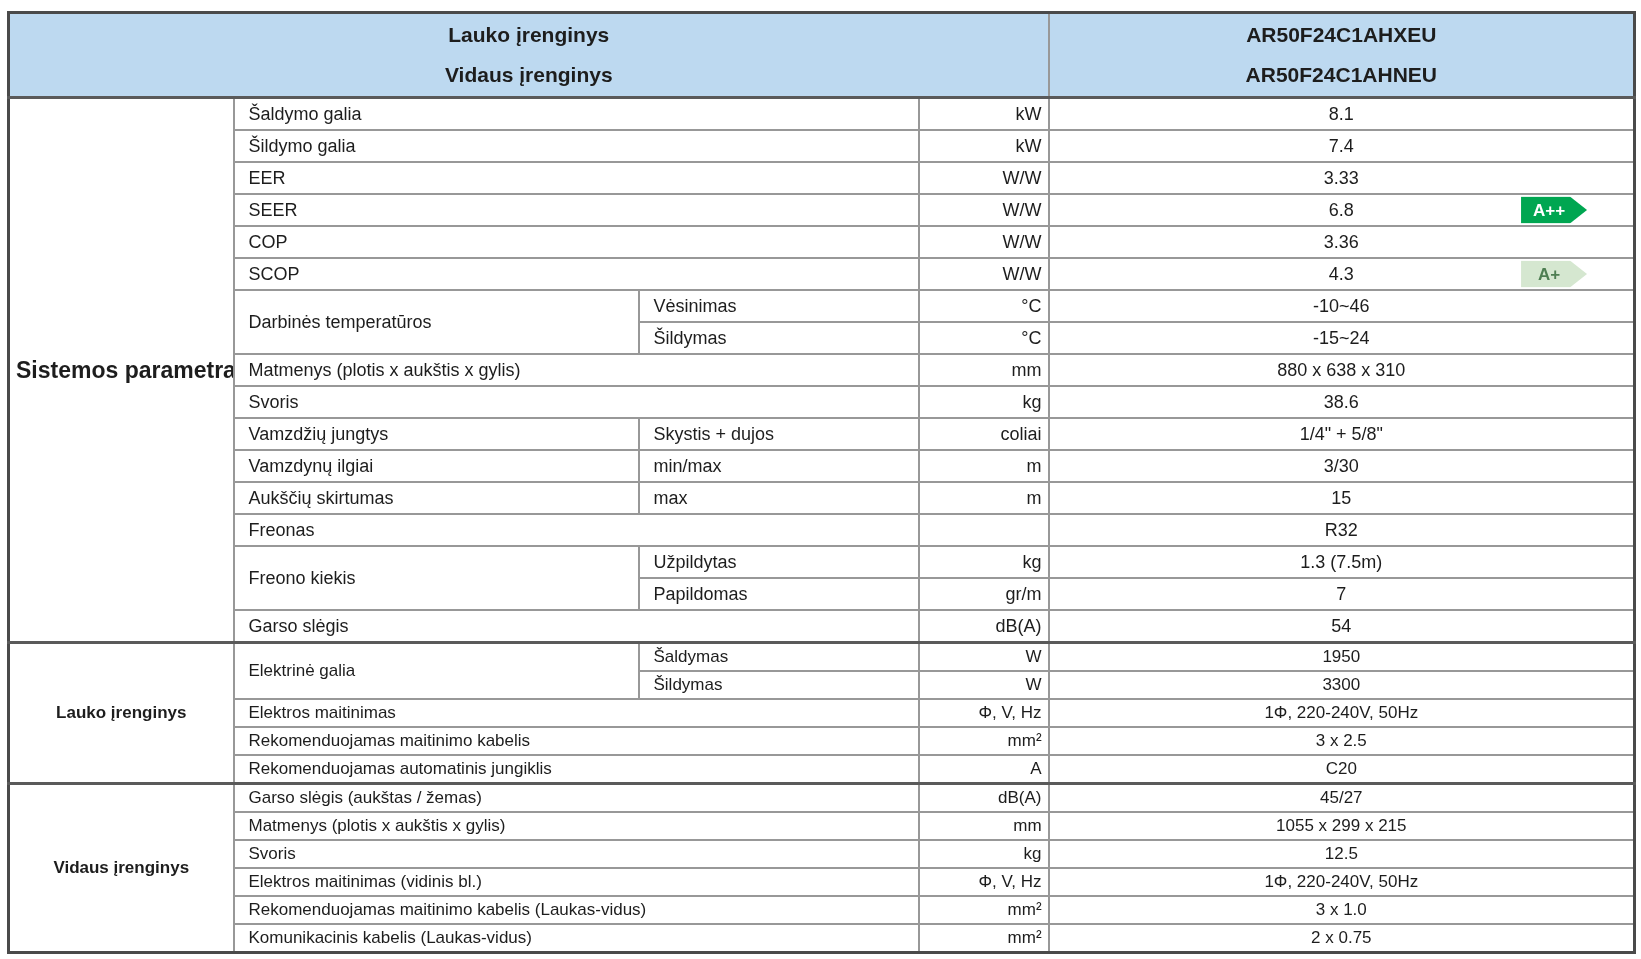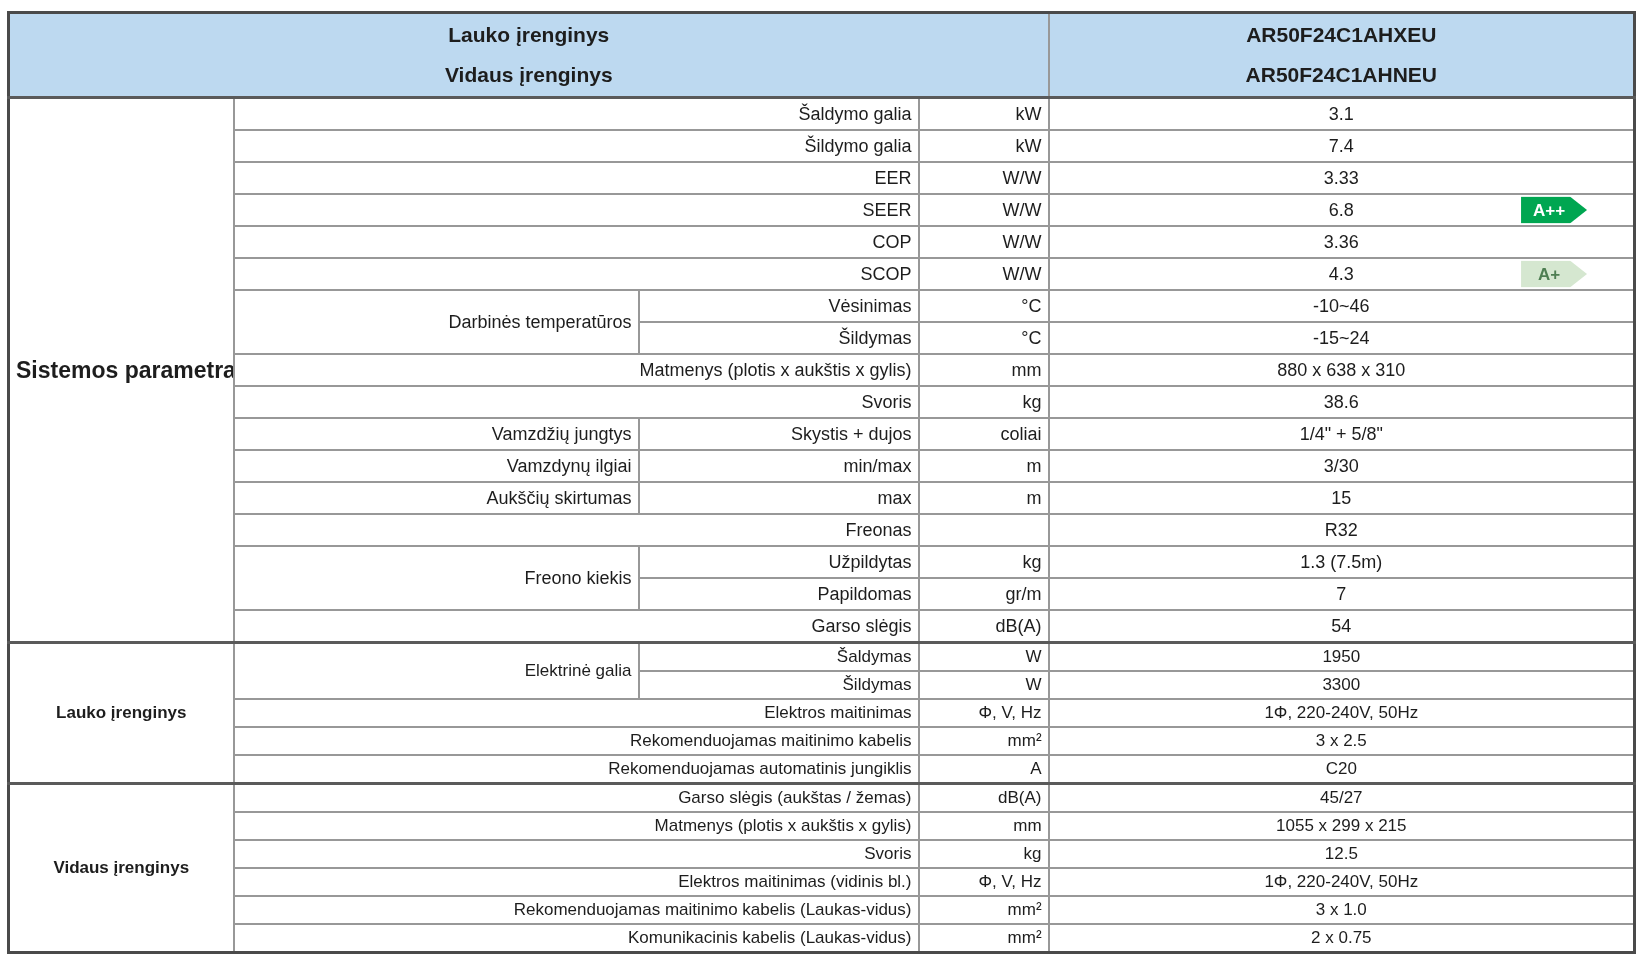--- a/index.html
+++ b/index.html
@@ -51,21 +51,21 @@
   tbody td{background:#ffffff;}
   .sec0 td{height:30px;}
   .sec1 td,.sec2 td{height:26px;font-size:17px;}
   .section-start td{border-top:3px solid var(--section-line);}
   .section-cell{
     text-align:center;
     font-weight:bold;
     font-size:23px;
     vertical-align:middle;
   }
-  .param-cell,.sub-cell{text-align:right;padding-left:14px;}
+  .param-cell,.sub-cell{text-align:left;padding-left:14px;}
   .unit-cell{text-align:right;}
   .value-cell{text-align:center;position:relative;}
   .badge{
     position:absolute;
     right:46px;
     top:50%;
     transform:translateY(-50%);
     width:66px;
     height:27px;
     line-height:27px;
@@ -101,21 +101,21 @@
           <div>AR50F24C1AHXEU</div>
           <div>AR50F24C1AHNEU</div>
         </th>
       </tr>
     </thead>
     <tbody id="spec-body">
         <tr class="sec0 section-start">
           <td class="section-cell" rowspan="17">Sistemos parametrai</td>
           <td class="param-cell" colspan="2">Šaldymo galia</td>
           <td class="unit-cell">kW</td>
-          <td class="value-cell"><span class="value-text">3.1</span></td>
+          <td class="value-cell"><span class="value-text">8.1</span></td>
         </tr>
         <tr class="sec0">
           <td class="param-cell" colspan="2">Šildymo galia</td>
           <td class="unit-cell">kW</td>
           <td class="value-cell"><span class="value-text">7.4</span></td>
         </tr>
         <tr class="sec0">
           <td class="param-cell" colspan="2">EER</td>
           <td class="unit-cell">W/W</td>
           <td class="value-cell"><span class="value-text">3.33</span></td>

